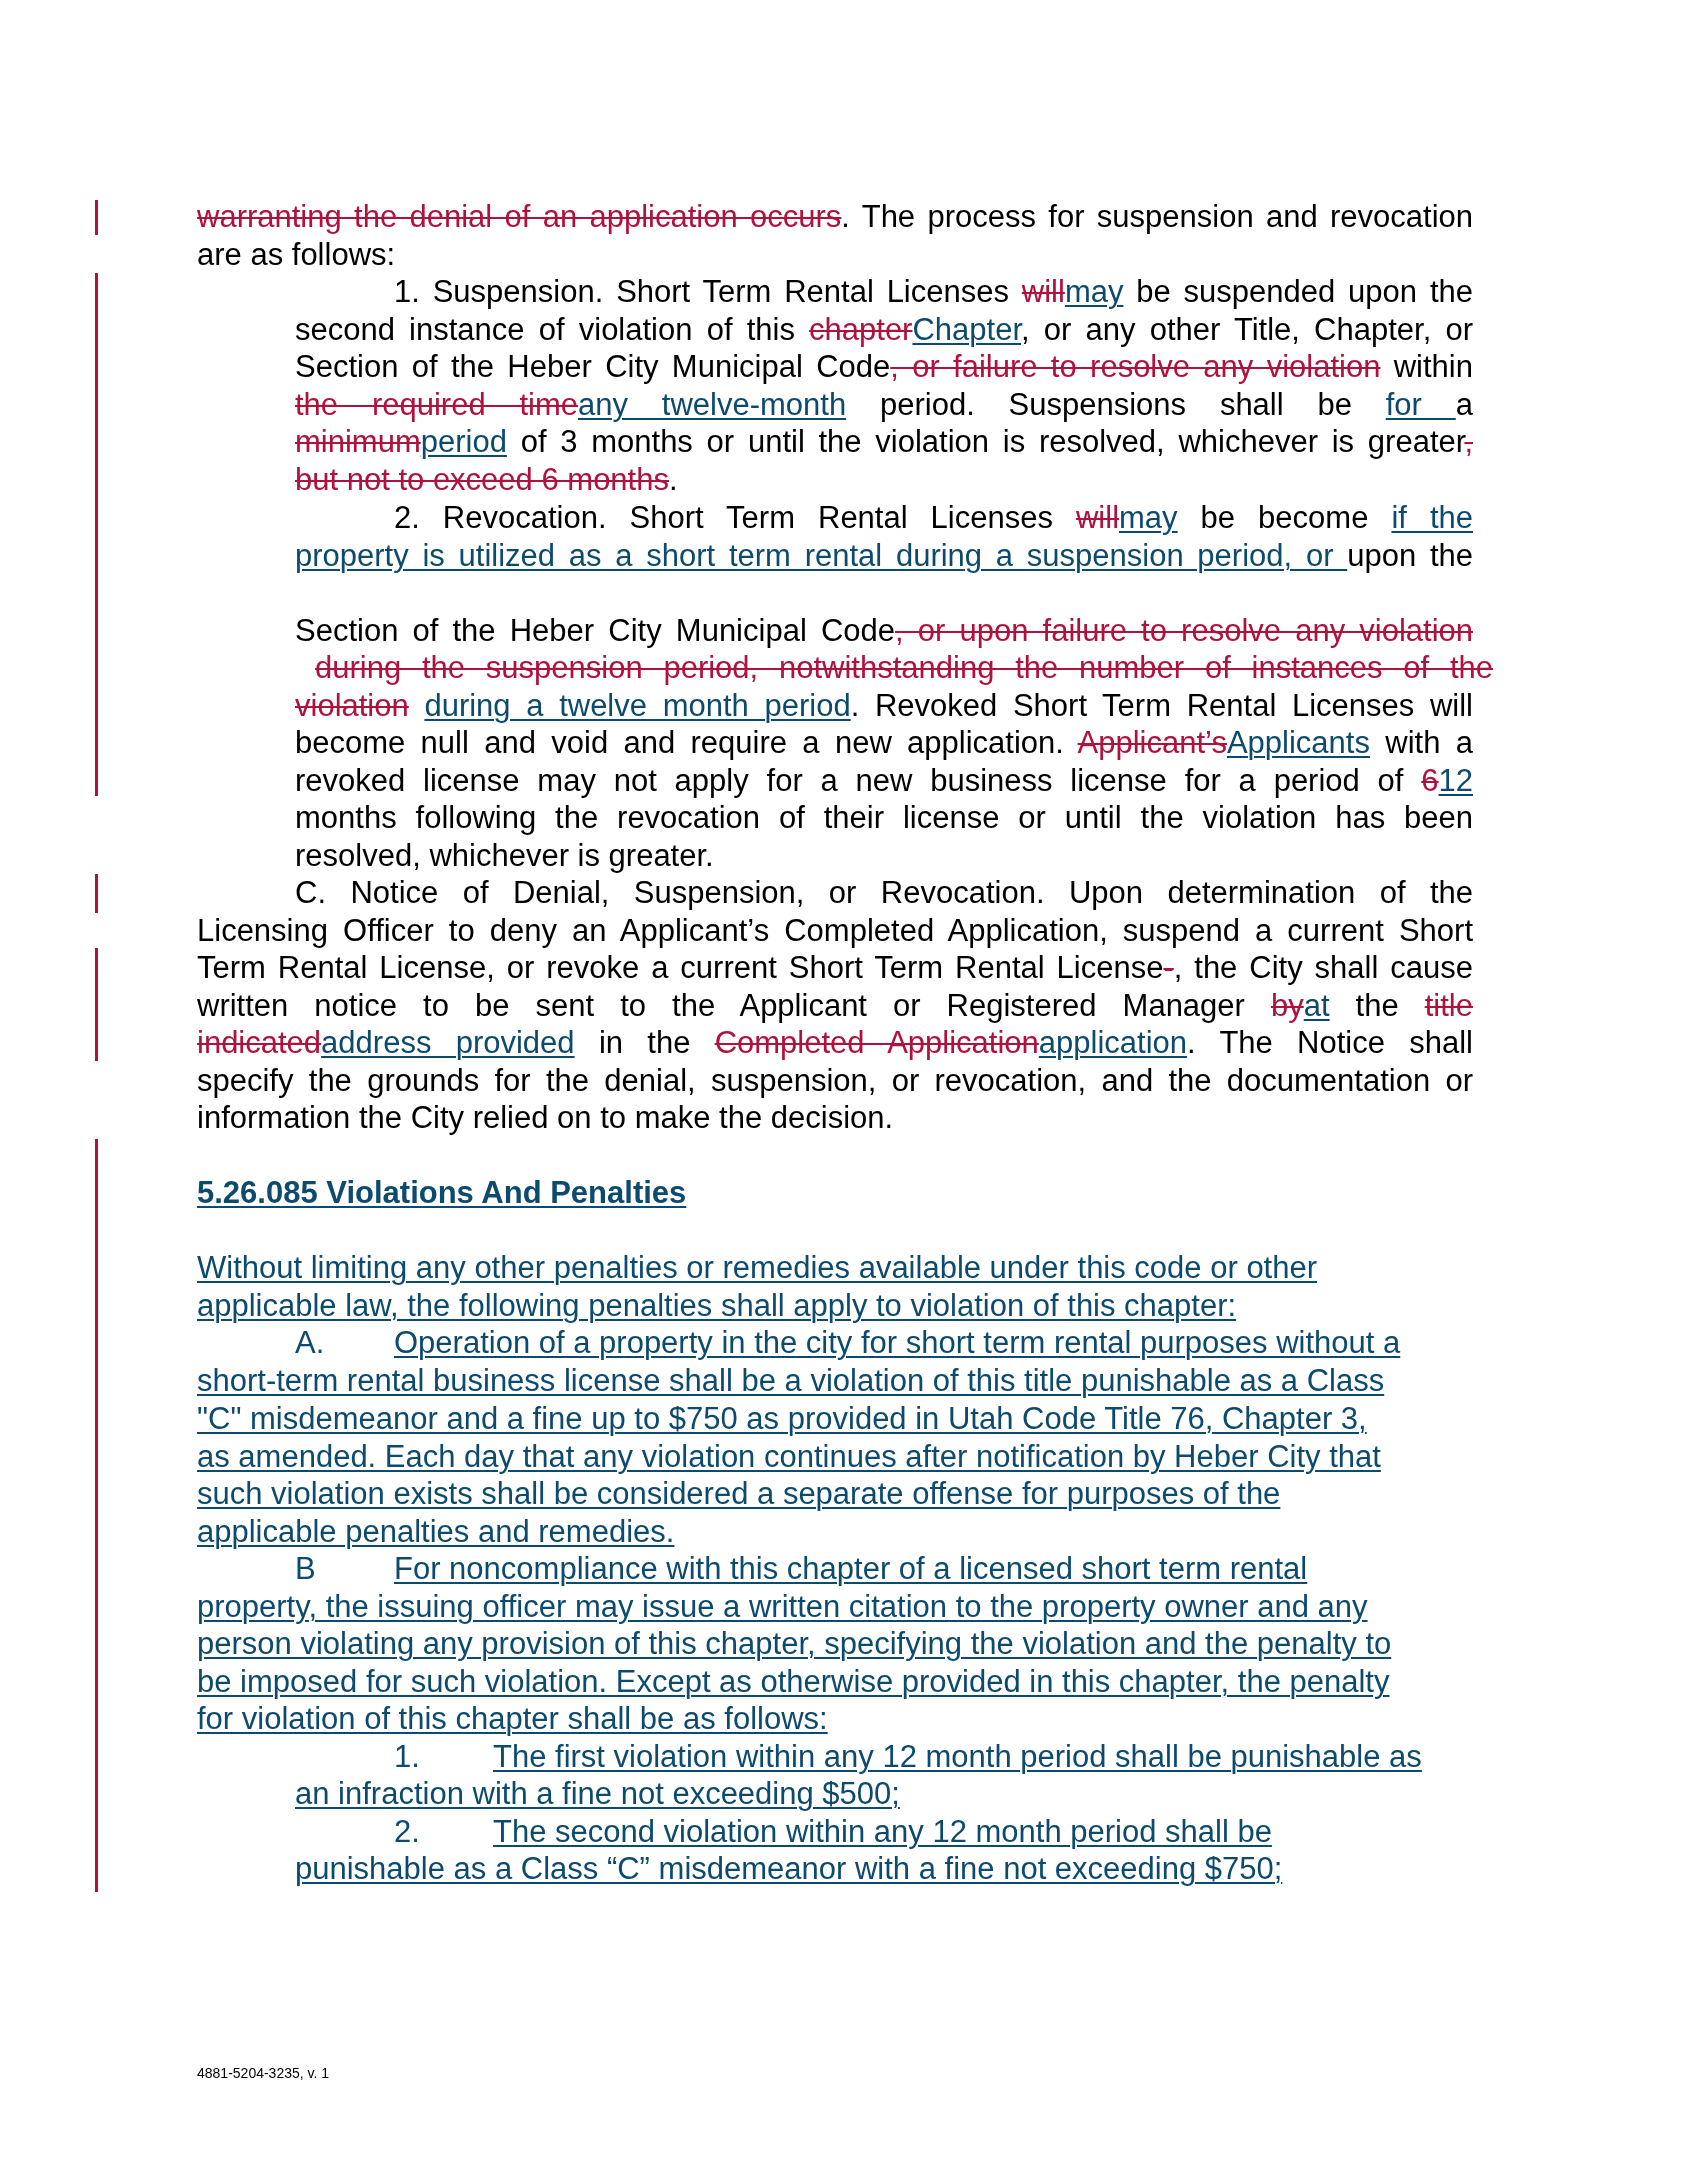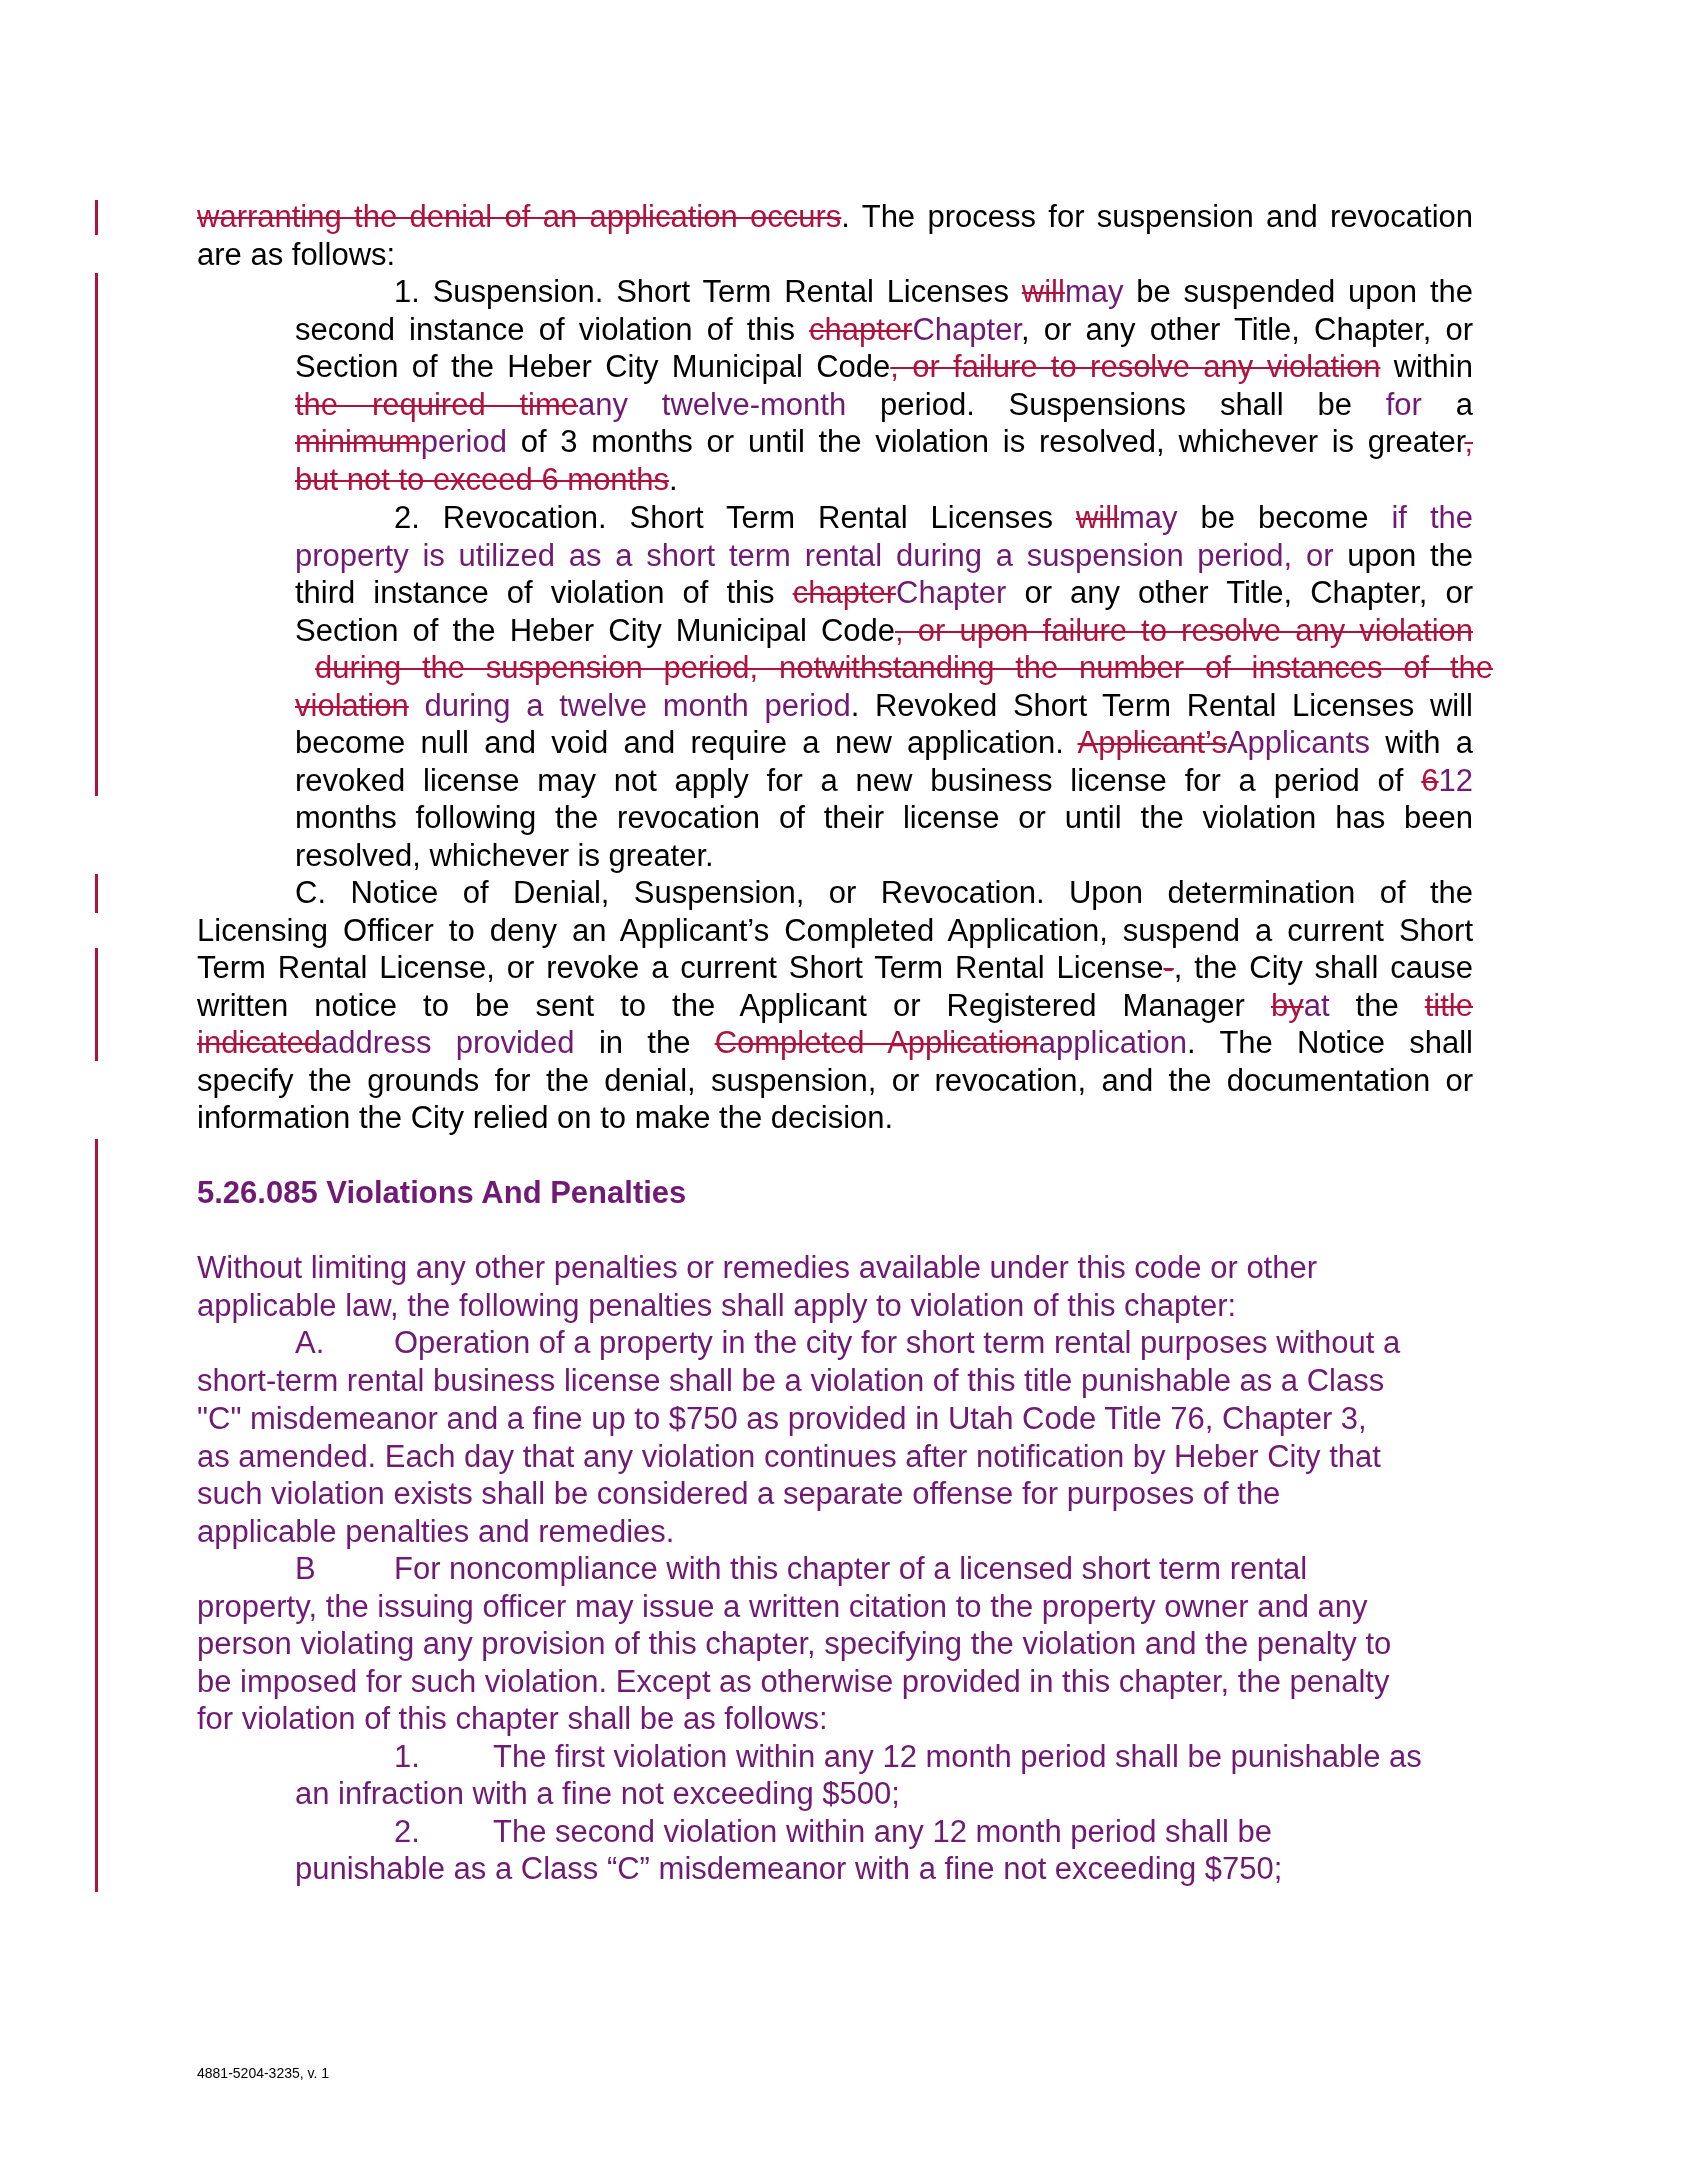--- a/index.html
+++ b/index.html
@@ -2,21 +2,21 @@
 <html style="font-size:13.5px"><head>
 <meta charset="utf-8">
 <style>
   html, body { margin:0; padding:0; background:#ffffff; }
   body { width:1687px; height:2183px; position:relative; overflow:hidden;
          font-family:"Liberation Sans", sans-serif; color:#000; }
   .page { position:absolute; left:0; top:0; width:1687px; height:2183px; background:#fff;padding-left:14px; }
   .line { position:absolute; height:38px; font-size:31px; line-height:38px; white-space:nowrap; }
   .j { text-align:justify; text-align-last:justify; white-space:normal; overflow:hidden; }
   .del { color:#B0123E; text-decoration:line-through; text-decoration-thickness:1.7px; }
-  .ins { color:#701a75; text-decoration-thickness:1.7px; text-underline-offset:3.4px; }
+  .ins { color:#0c4a6e; text-decoration:underline; text-decoration-thickness:1.7px; text-underline-offset:3.4px; }
   .bold { font-weight:bold; }
   .tab { display:inline-block; }
   .bar { position:absolute; left:95px; width:2.5px; background:#B0123E; }
   .footer { position:absolute; left:197px; top:2062px; font-size:14px; line-height:23.6px; color:#000; }
 </style>
 </head>
 <body>
 
 <div class="page">
 
@@ -50,23 +50,20 @@
   </div>
   <div class="line" style="left: 295px; top: 461px; white-space: nowrap;">
     <span class="del">but not to exceed 6 months</span><span>.</span>
   </div>
 
   <div class="line j" style="left: 394px; top: 499px; width: 1079px; white-space: normal;">
     <span>2. Revocation. Short Term Rental Licenses </span><span class="del">will</span><span class="ins">may</span><span> be become </span><span class="ins">if the</span>
   </div>
   <div class="line j" style="left: 295px; top: 537px; width: 1178px; white-space: normal;">
     <span class="ins">property is utilized as a short term rental during a suspension period, or </span><span>upon the</span>
-  </div>
-  <div class="line j" style="left: 295px; top: 574px; width: 1178px; white-space: normal;">
-    <span>third instance of violation of this </span><span class="del">chapter</span><span class="ins">Chapter</span><span> or any other Title, Chapter, or</span>
   </div>
   <div class="line j" style="left: 295px; top: 612px; width: 1178px; white-space: normal;">
     <span>Section of the Heber City Municipal Code</span><span class="del">, or upon failure to resolve any violation</span>
   </div>
   <div class="line j" style="left: 295px; top: 649px; width: 1178px; white-space: normal; margin-left: 20px;">
     <span class="del">during the suspension period, notwithstanding the number of instances of the</span>
   </div>
   <div class="line j" style="left: 295px; top: 687px; width: 1178px; white-space: normal;">
     <span class="del">violation</span><span> </span><span class="ins">during a twelve month period</span><span>. Revoked Short Term Rental Licenses will</span>
   </div>

